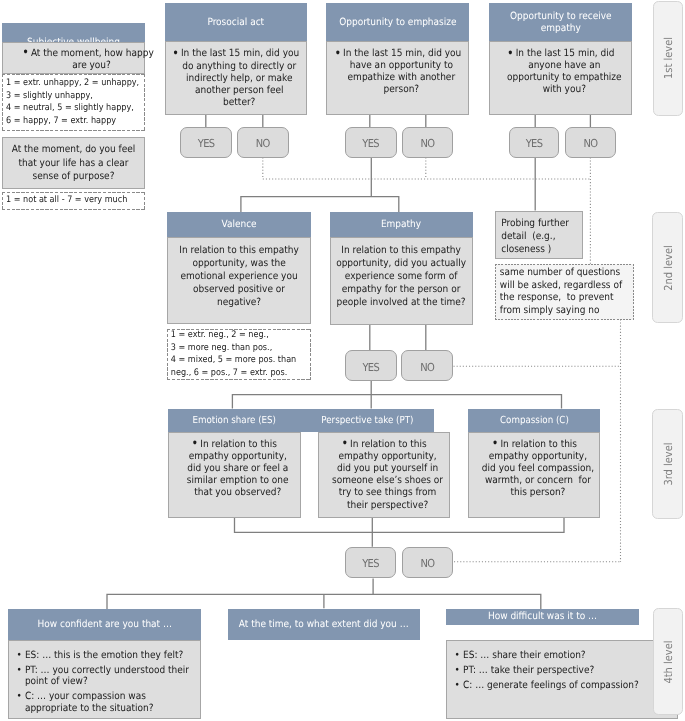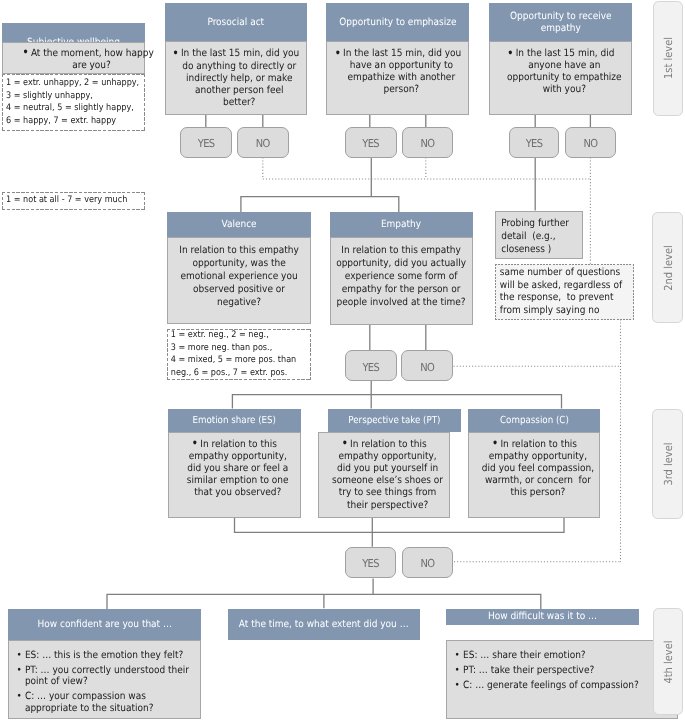--- a/index.html
+++ b/index.html
@@ -71,20 +71,23 @@
       <path d="M 323.9 594.4 L 323.9 608.2" stroke="#7f7f7f" stroke-width="1.3" fill="none"></path>
       <path d="M 454.0 561.8 L 620.5 561.8" stroke="#8c8c8c" stroke-width="1.1" fill="none" stroke-dasharray="1.1 2.0"></path>
     </svg>
 <div class="hdr" style="left:2px;top:3.2px;width:143px;height:38.4px;font-size:10.0px;line-height:12.3px;margin-top:20px;">
       <span>Subjective wellbeing</span>
     </div>
 <div class="bdy" style="left:2px;top:41.6px;width:143px;height:32.4px;font-size:10.0px;line-height:12.0px;align-items:flex-start;padding-top:5.0px;padding-left:33px;">
       <span class="bul" style="text-indent:-7.0px;padding-left:7.0px;"><span class="bdot">•</span><span class="bgap"></span><span>At the moment, how happy<br>are you?</span></span>
     </div>
 <div class="dashed" style="left:2px;top:74.0px;width:143px;height:56.8px;font-size:9.0px;line-height:12.6px;padding:3.0px 3px 0 4px;"><span>1 = extr. unhappy, 2 = unhappy,<br>3 = slightly unhappy,<br>4 = neutral, 5 = slightly happy,<br>6 = happy, 7 = extr. happy</span></div>
+<div class="bdy" style="left:2px;top:136.9px;width:143px;height:52.1px;font-size:10.0px;line-height:13.1px;align-items:flex-start;padding-top:5.6px;">
+      <span>At the moment, do you feel<br>that your life has a clear<br>sense of purpose?</span>
+    </div>
 <div class="dashed" style="left:2px;top:192.2px;width:143px;height:17.8px;font-size:9.0px;line-height:12.6px;padding:2.0px 3px 0 4px;"><span>1 = not at all - 7 = very much</span></div>
 <div class="hdr" style="left:164.5px;top:3.2px;width:142.5px;height:38.0px;font-size:10.0px;line-height:12.3px;">
       <span>Prosocial act</span>
     </div>
 <div class="bdy" style="left:164.5px;top:41.1px;width:142.5px;height:74.4px;font-size:10.0px;line-height:12.25px;align-items:flex-start;padding-top:6.3px;">
       <span class="bul" style="text-indent:-7.0px;padding-left:7.0px;"><span class="bdot">•</span><span class="bgap"></span><span>In the last 15 min, did you<br>do anything to directly or<br>indirectly help, or make<br>another person feel<br>better?</span></span>
     </div>
 <div class="yn" style="left:180.3px;top:126.8px;width:51.6px;height:31.2px;">
       <span>YES</span>
     </div>
@@ -137,21 +140,21 @@
 <div class="bdy lt" style="left:494.7px;top:210.9px;width:88.3px;height:48.2px;font-size:10px;line-height:13.0px;padding:5.0px 4px 0 5.5px;">
       <span>Probing further<br>detail&nbsp; (e.g.,<br>closeness )</span>
     </div>
 <div class="dashed" style="left:494.8px;top:263.9px;width:139.3px;height:56.3px;font-size:10.0px;line-height:12.7px;padding:3.0px 4px 0 5.0px;background:#f4f4f4;--dl:2.0px;--dp:3.2px;"><span>same number of questions<br>will be asked, regardless of<br>the response,&nbsp; to prevent<br>from simply saying no</span></div>
 <div class="hdr" style="left:167.9px;top:408.5px;width:132.7px;height:23.6px;font-size:9.7px;line-height:11.5px;">
       <span>Emotion share (ES)</span>
     </div>
 <div class="bdy" style="left:167.9px;top:432.1px;width:132.7px;height:85.7px;font-size:10.0px;line-height:12.0px;align-items:flex-start;padding-top:5.6px;">
       <span class="bul" style="text-indent:-7.0px;padding-left:7.0px;"><span class="bdot">•</span><span class="bgap"></span><span>In relation to this<br>empathy opportunity,<br>did you share or feel a<br>similar emption to one<br>that you observed?</span></span>
     </div>
-<div class="hdr" style="left:328px;top:408.5px;width:132.8px;height:23.6px;font-size:9.7px;line-height:11.5px;">
+<div class="hdr" style="left:301px;top:408.5px;width:132.8px;height:23.6px;font-size:9.7px;line-height:11.5px;">
       <span>Perspective take (PT)</span>
     </div>
 <div class="bdy" style="left:317.7px;top:432.1px;width:132.8px;height:85.7px;font-size:10.0px;line-height:12.16px;align-items:flex-start;padding-top:5.7px;">
       <span class="bul" style="text-indent:-7.0px;padding-left:7.0px;"><span class="bdot">•</span><span class="bgap"></span><span>In relation to this<br>empathy opportunity,<br>did you put yourself in<br>someone else’s shoes or<br>try to see things from<br>their perspective?</span></span>
     </div>
 <div class="hdr" style="left:468.4px;top:408.5px;width:132.1px;height:23.6px;font-size:9.7px;line-height:11.5px;">
       <span>Compassion (C)</span>
     </div>
 <div class="bdy" style="left:468.4px;top:432.1px;width:132.1px;height:85.7px;font-size:10.0px;line-height:12.0px;align-items:flex-start;padding-top:5.6px;">
       <span class="bul" style="text-indent:-7.0px;padding-left:7.0px;"><span class="bdot">•</span><span class="bgap"></span><span>In relation to this<br>empathy opportunity,<br>did you feel compassion,<br>warmth, or concern&nbsp; for<br>this person?</span></span>

